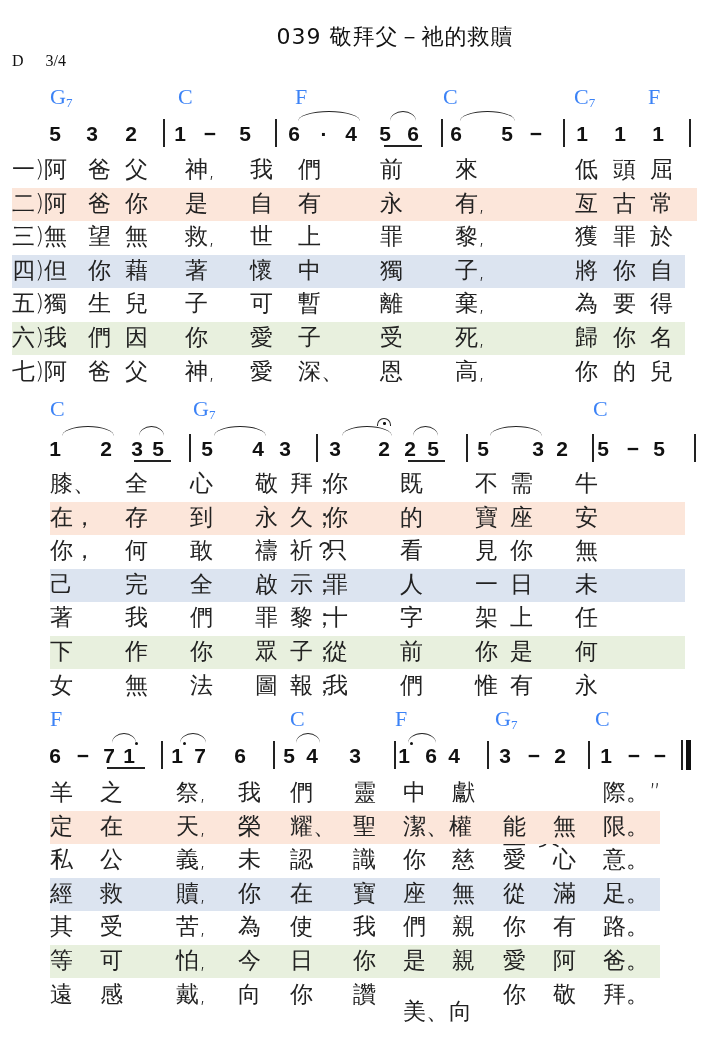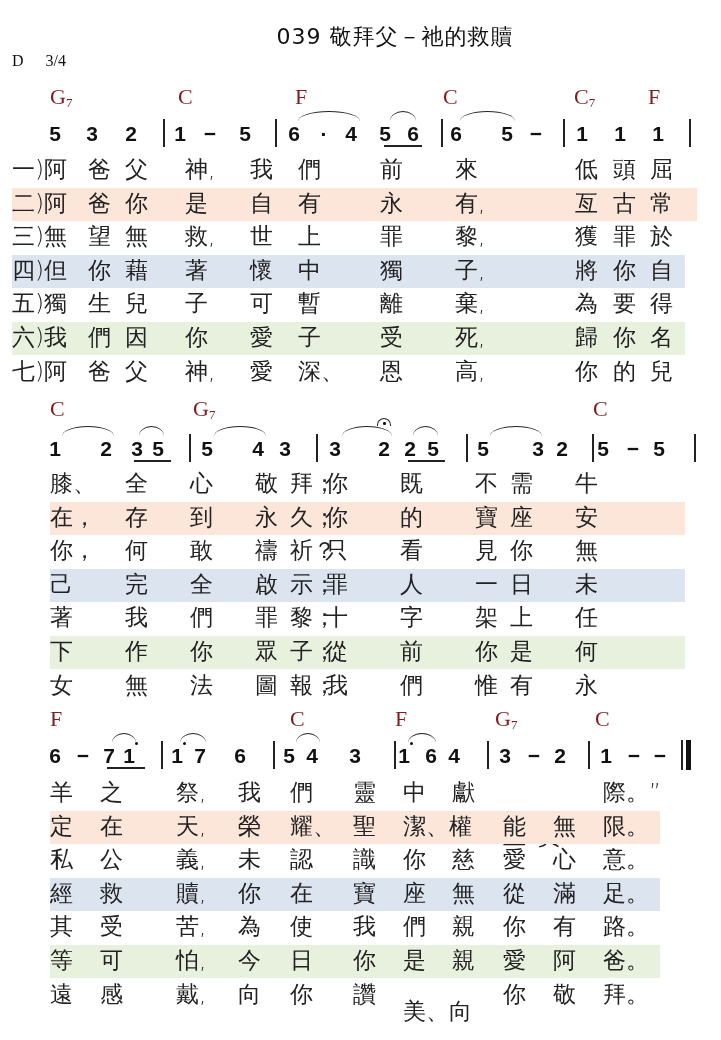--- a/index.html
+++ b/index.html
@@ -3,21 +3,21 @@
 <meta charset="utf-8">
 <style>
   html, body { margin:0; padding:0; background:#ffffff; }
   body { width:721px; height:1040px; position:relative; overflow:hidden;
          font-family: "DejaVu Sans", sans-serif; color:#111; }
   .abs { position:absolute; white-space:nowrap; }
   .title { top:22px; left:0; width:790px; text-align:center; font-size:22px;
            font-family:"DejaVu Sans", sans-serif; letter-spacing:1px; }
   .keysig { top:52px; left:12px; font-family:"Liberation Serif", serif; font-size:16px; }
   .keysig span { margin-right:22px; }
-  .chord { font-family:"Liberation Serif", serif; color:#7f1d1d; font-size:22px; line-height:1; }
+  .chord { font-family:"Liberation Serif", serif; color:#3b82f6; font-size:22px; line-height:1; }
   .chord sub { font-size:13px; vertical-align:-3px; }
   .note { font-family:"Liberation Sans", sans-serif; font-weight:bold; font-size:21px; line-height:1; text-align:center; width:16px; }
   .bar { width:2px; background:#222; height:28px; }
   .dbl { width:2px; background:#222; height:30px; }
   .dblthick { width:5px; background:#111; height:30px; }
   .uline { height:1.5px; background:#222; }
   .slur { border-top:1.6px solid #222; border-radius:50% 50% 0 0 / 100% 100% 0 0; height:9px; }
   .hidot { width:3px; height:3px; border-radius:50%; background:#111; }
   .fermata { width:12px; height:7px; border:1.3px solid #222; border-bottom:none; border-radius:8px 8px 0 0; }
   .fermata::after { content:""; position:absolute; left:5px; top:3px; width:2.5px; height:2.5px; border-radius:50%; background:#111; }

